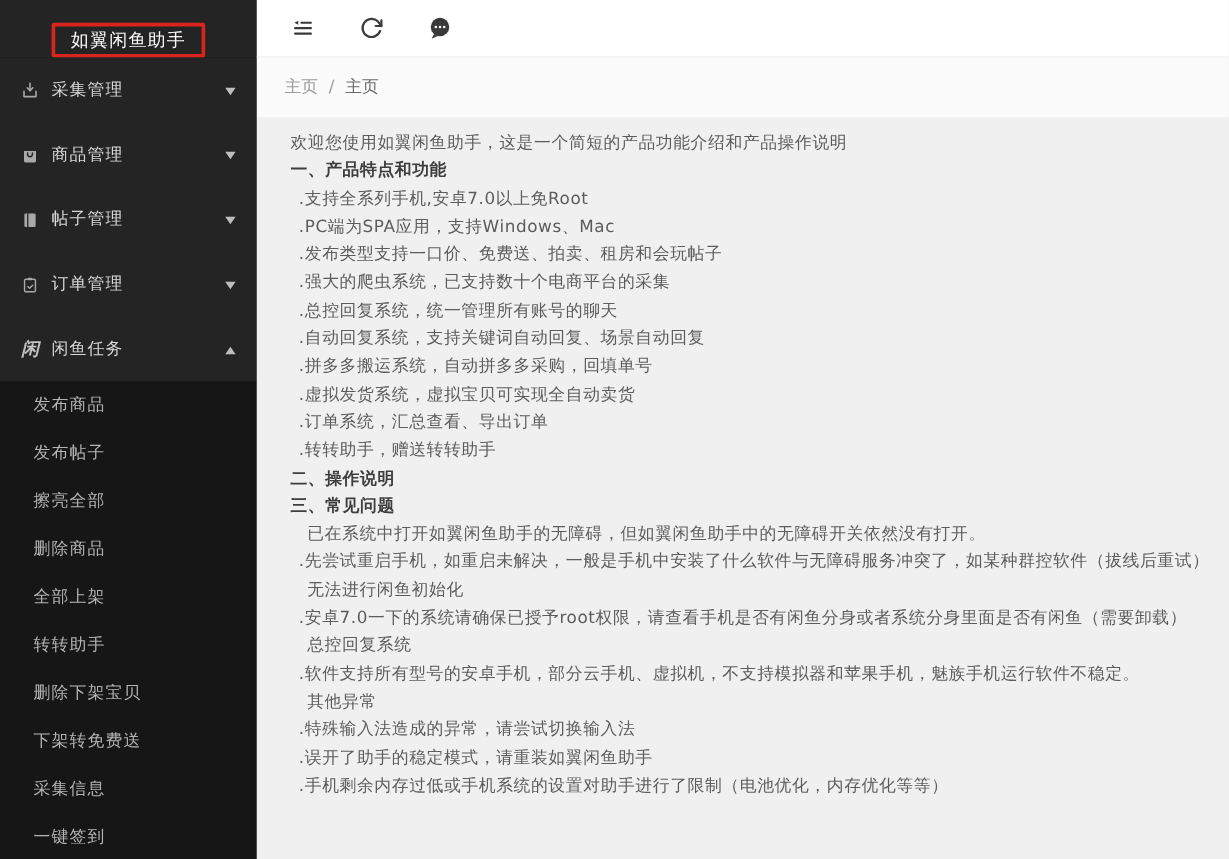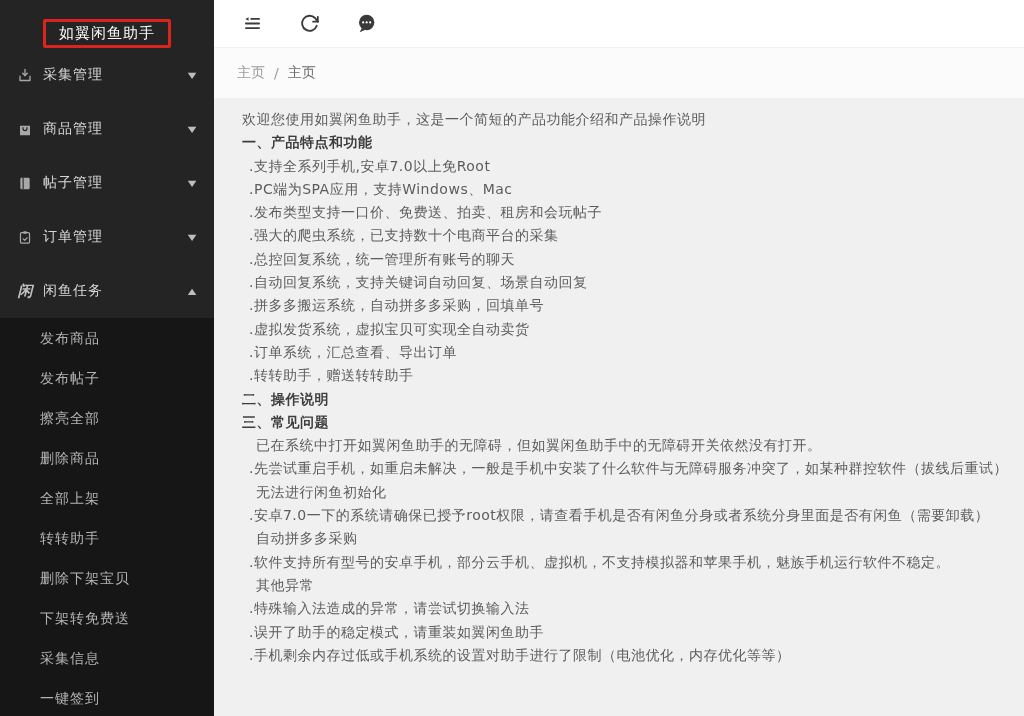--- a/index.html
+++ b/index.html
@@ -15,21 +15,21 @@
   .logo-bar{height:48px;background:#242424;display:flex;align-items:flex-end;justify-content:center;flex-shrink:0;}
   .logo-box{border:3px solid #d9251d;border-radius:2px;padding:2px 13px;color:#fafafa;font-size:15px;letter-spacing:1px;white-space:nowrap;}
   .menu{background:#242424;flex-shrink:0;}
   .menu-item{height:54px;display:flex;align-items:center;padding:0 19px 0 17px;cursor:pointer;}
   .mi-icon{width:16px;height:17px;margin-right:10px;color:#a8a8a8;display:flex;align-items:center;justify-content:center;flex-shrink:0;}
   .mi-icon svg{width:16px;height:17px;display:block;}
   .xianyu-glyph{font-size:15px;font-weight:bold;color:#c2c2c2;font-style:italic;line-height:1;}
   .mi-label{flex:1;font-size:14px;color:#d8d8d8;letter-spacing:1px;}
   .mi-chevron{font-size:8px;color:#bdbdbd;transform:scaleX(1.4);}
   .submenu{background:#161616;flex:1;}
-  .submenu-item{height:40px;line-height:40px;padding-left:40px;font-size:14px;color:#b4b4b4;letter-spacing:1px;cursor:pointer;white-space:nowrap;}
+  .submenu-item{height:40px;line-height:40px;font-size:14px;color:#b4b4b4;letter-spacing:1px;cursor:pointer;white-space:nowrap;margin-left:28px;}
 
   
   .main{flex:1;min-width:0;display:flex;flex-direction:column;}
   .topbar{height:47px;background:#ffffff;border-bottom:1px solid #f1f1f1;display:flex;align-items:center;padding-left:28px;flex-shrink:0;}
   .tool-btn{width:21px;height:21px;margin-right:36px;color:#3a3a3a;cursor:pointer;display:flex;align-items:center;justify-content:center;}
   .tool-btn svg{width:21px;height:21px;display:block;}
   .breadcrumb{height:50px;background:#fbfbfb;display:flex;align-items:center;padding-left:23px;font-size:14px;flex-shrink:0;}
   .crumb-root{color:#9c9c9c;}
   .crumb-sep{color:#9c9c9c;margin:0 9px;}
   .crumb-cur{color:#6d6d6d;}
@@ -167,21 +167,21 @@
         <div class="line b">.拼多多搬运系统，自动拼多多采购，回填单号</div>
         <div class="line b">.虚拟发货系统，虚拟宝贝可实现全自动卖货</div>
         <div class="line b">.订单系统，汇总查看、导出订单</div>
         <div class="line b">.转转助手，赠送转转助手</div>
         <div class="line h">二、操作说明</div>
         <div class="line h">三、常见问题</div>
         <div class="line c">已在系统中打开如翼闲鱼助手的无障碍，但如翼闲鱼助手中的无障碍开关依然没有打开。</div>
         <div class="line b">.先尝试重启手机，如重启未解决，一般是手机中安装了什么软件与无障碍服务冲突了，如某种群控软件（拔线后重试）</div>
         <div class="line c">无法进行闲鱼初始化</div>
         <div class="line b">.安卓7.0一下的系统请确保已授予root权限，请查看手机是否有闲鱼分身或者系统分身里面是否有闲鱼（需要卸载）</div>
-        <div class="line c">自动拼多多采购</div>
+        <div class="line c">总控回复系统</div>
         <div class="line b">.软件支持所有型号的安卓手机，部分云手机、虚拟机，不支持模拟器和苹果手机，魅族手机运行软件不稳定。</div>
         <div class="line c">其他异常</div>
         <div class="line b">.特殊输入法造成的异常，请尝试切换输入法</div>
         <div class="line b">.误开了助手的稳定模式，请重装如翼闲鱼助手</div>
         <div class="line b">.手机剩余内存过低或手机系统的设置对助手进行了限制（电池优化，内存优化等等）</div>
       </section>
 
   </div>
 </div>
 

